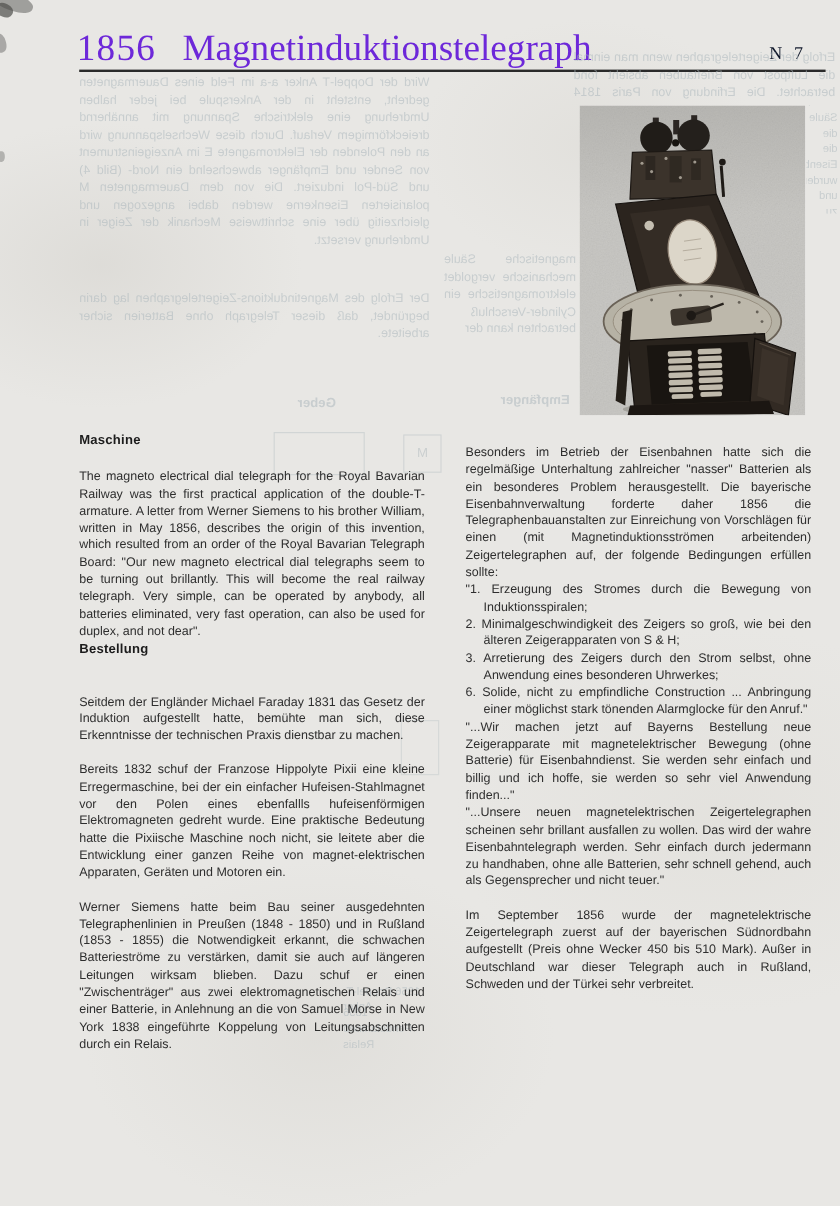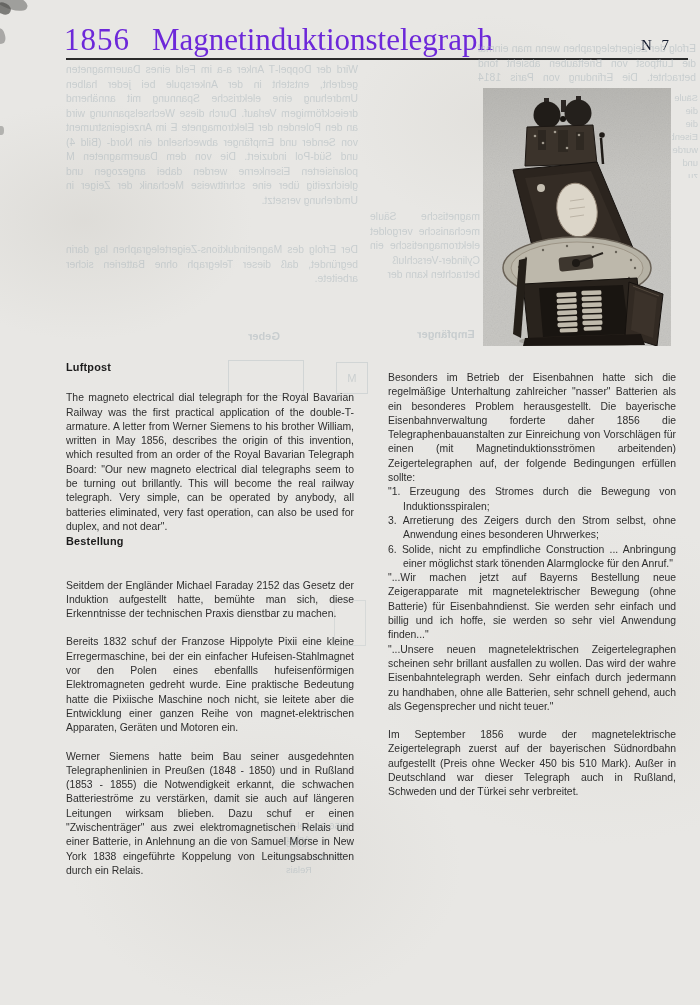--- a/index.html
+++ b/index.html
@@ -173,30 +173,31 @@
       <polygon points="146,194 180,206 174,258 142,248" fill="#322a23" stroke="#15110e" stroke-width="1"></polygon>
       <polygon points="152,202 174,210 170,250 148,242" fill="#3b322a"></polygon>
       <line x1="150" y1="198" x2="176" y2="208" stroke="#6b5f52" stroke-width="1" opacity=".6"></line>
 
       <polygon points="36,172 44,170 38,250 30,246" fill="#241f19"></polygon>
       <polygon points="42,250 158,246 162,257 40,258" fill="#1b1612"></polygon>
     </svg>
   </div>
 
   <div class="col" style="left:66px;top:360px;">
-    <p class="head sum-head">Luftpost</p>
+    <p class="head sum-head">Maschine</p>
     <p class="sum-par">The magneto electrical dial telegraph for the Royal Bavarian Railway was the first practical application of the double-T-armature. A letter from Werner Siemens to his brother William, written in May 1856, describes the origin of this invention, which resulted from an order of the Royal Bavarian Telegraph Board: "Our new magneto electrical dial telegraphs seem to be turning out brillantly. This will become the real railway telegraph. Very simple, can be operated by anybody, all batteries eliminated, very fast operation, can also be used for duplex, and not dear".</p>
     <p class="head g-head">Bestellung</p>
-    <p class="g-first">Seitdem der Engländer Michael Faraday 2152 das Gesetz der Induktion aufgestellt hatte, bemühte man sich, diese Erkenntnisse der technischen Praxis dienstbar zu machen.</p>
+    <p class="g-first">Seitdem der Engländer Michael Faraday 1831 das Gesetz der Induktion aufgestellt hatte, bemühte man sich, diese Erkenntnisse der technischen Praxis dienstbar zu machen.</p>
     <p class="mt-par">Bereits 1832 schuf der Franzose Hippolyte Pixii eine kleine Erregermaschine, bei der ein einfacher Hufeisen-Stahlmagnet vor den Polen eines ebenfallls hufeisenförmigen Elektromagneten gedreht wurde. Eine praktische Bedeutung hatte die Pixiische Maschine noch nicht, sie leitete aber die Entwicklung einer ganzen Reihe von magnet-elektrischen Apparaten, Geräten und Motoren ein.</p>
     <p class="mt-par">Werner Siemens hatte beim Bau seiner ausgedehnten Telegraphenlinien in Preußen (1848 - 1850) und in Rußland (1853 - 1855) die Notwendigkeit erkannt, die schwachen Batterieströme zu verstärken, damit sie auch auf längeren Leitungen wirksam blieben. Dazu schuf er einen "Zwischenträger" aus zwei elektromagnetischen Relais und einer Batterie, in Anlehnung an die von Samuel Morse in New York 1838 eingeführte Koppelung von Leitungsabschnitten durch ein Relais.</p>
   </div>
 
   <div class="col" style="left:388px;top:360px;">
     <p class="intro-par">Besonders im Betrieb der Eisenbahnen hatte sich die regelmäßige Unterhaltung zahlreicher "nasser" Batterien als ein besonderes Problem herausgestellt. Die bayerische Eisenbahnverwaltung forderte daher 1856 die Telegraphenbauanstalten zur Einreichung von Vorschlägen für einen (mit Magnetinduktionsströmen arbeitenden) Zeigertelegraphen auf, der folgende Bedingungen erfüllen sollte:</p>
     <p class="req">"1. Erzeugung des Stromes durch die Bewegung von Induktionsspiralen;</p>
+    <p class="req">2. Minimalgeschwindigkeit des Zeigers so groß, wie bei den älteren Zeigerapparaten von S &amp; H;</p>
     <p class="req">3. Arretierung des Zeigers durch den Strom selbst, ohne Anwendung eines besonderen Uhrwerkes;</p>
     <p class="req">6. Solide, nicht zu empfindliche Construction ... Anbringung einer möglichst stark tönenden Alarmglocke für den Anruf."</p>
     <p>"...Wir machen jetzt auf Bayerns Bestellung neue Zeigerapparate mit magnetelektrischer Bewegung (ohne Batterie) für Eisenbahndienst. Sie werden sehr einfach und billig und ich hoffe, sie werden so sehr viel Anwendung finden..."</p>
     <p>"...Unsere neuen magnetelektrischen Zeigertelegraphen scheinen sehr brillant ausfallen zu wollen. Das wird der wahre Eisenbahntelegraph werden. Sehr einfach durch jedermann zu handhaben, ohne alle Batterien, sehr schnell gehend, auch als Gegensprecher und nicht teuer."</p>
     <p class="mt-par">Im September 1856 wurde der magnetelektrische Zeigertelegraph zuerst auf der bayerischen Südnordbahn aufgestellt (Preis ohne Wecker 450 bis 510 Mark). Außer in Deutschland war dieser Telegraph auch in Rußland, Schweden und der Türkei sehr verbreitet.</p>
   </div>
 </div>
 
 </body></html>

